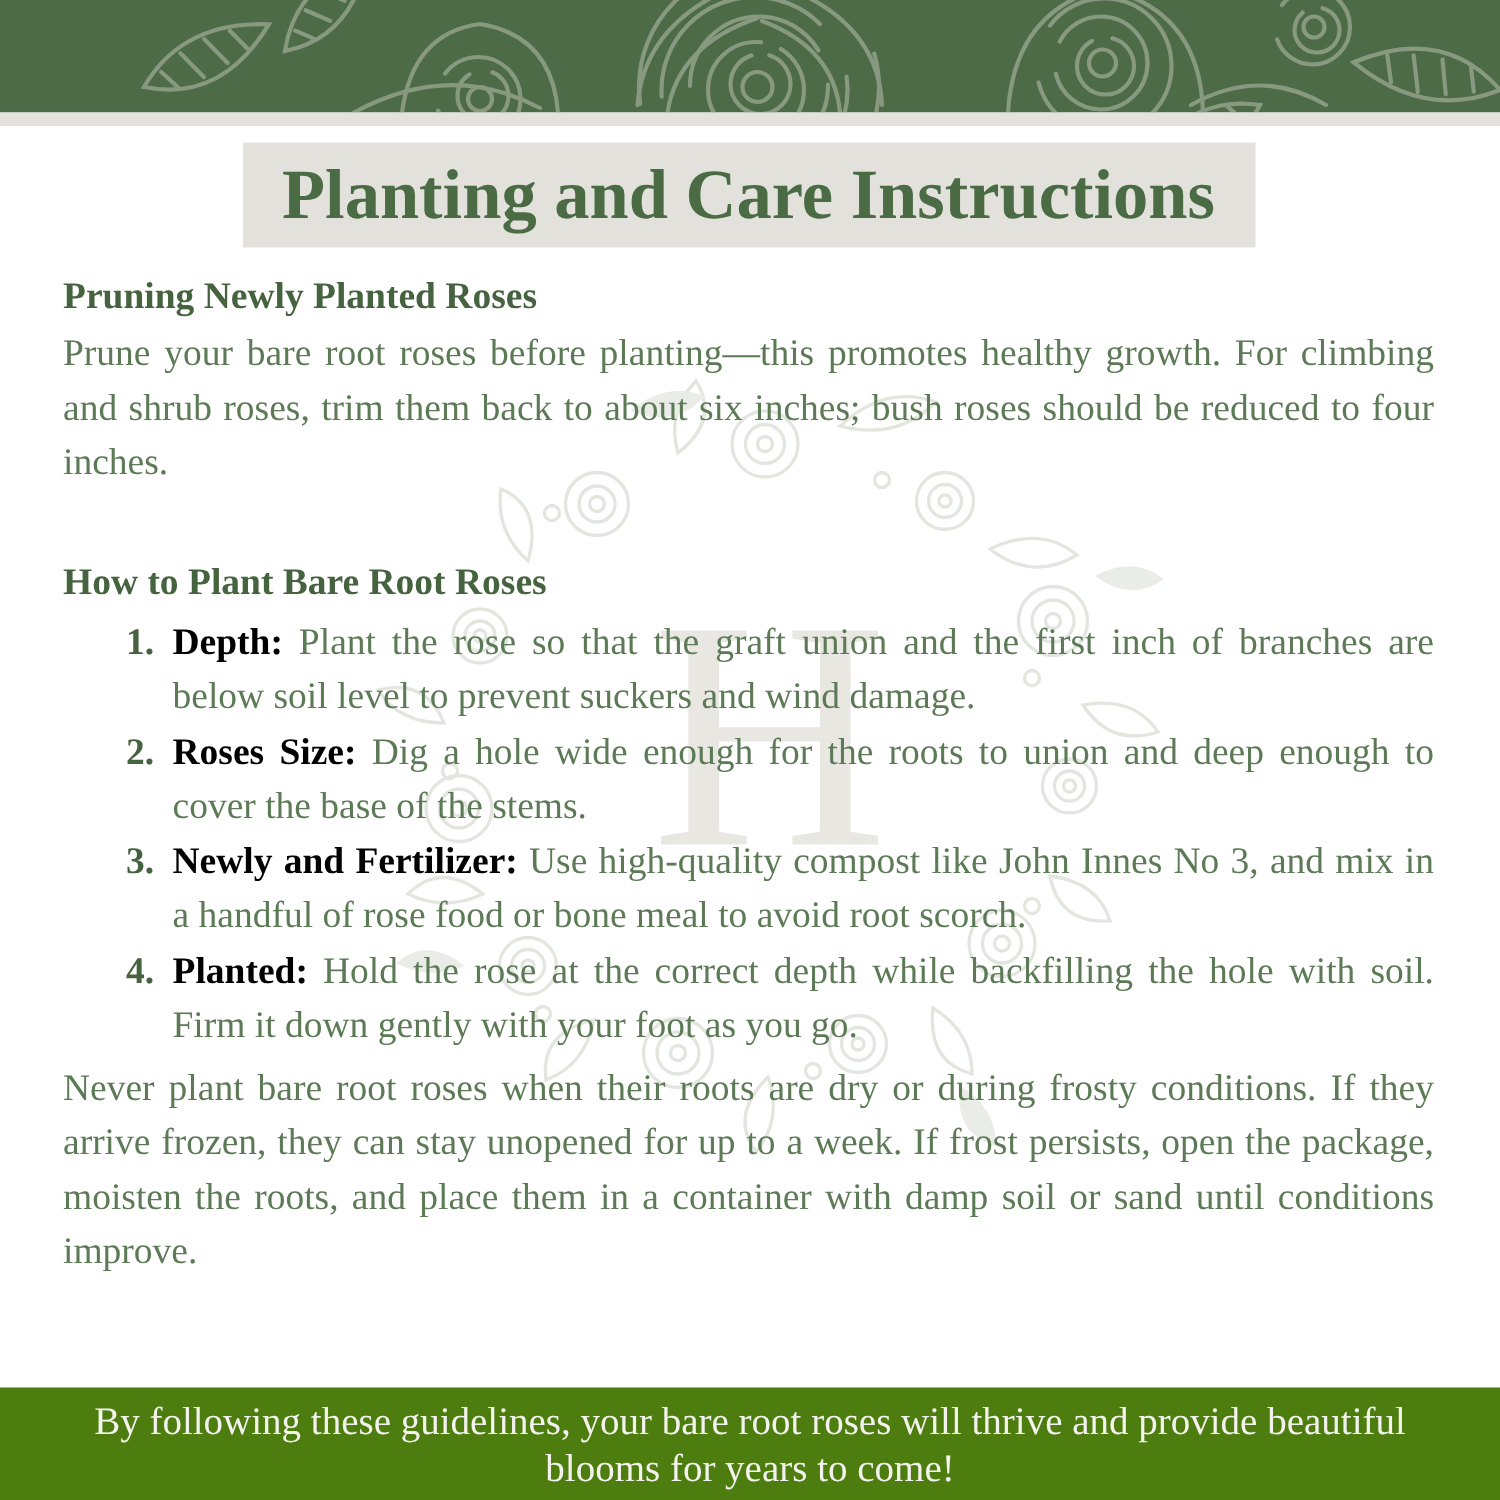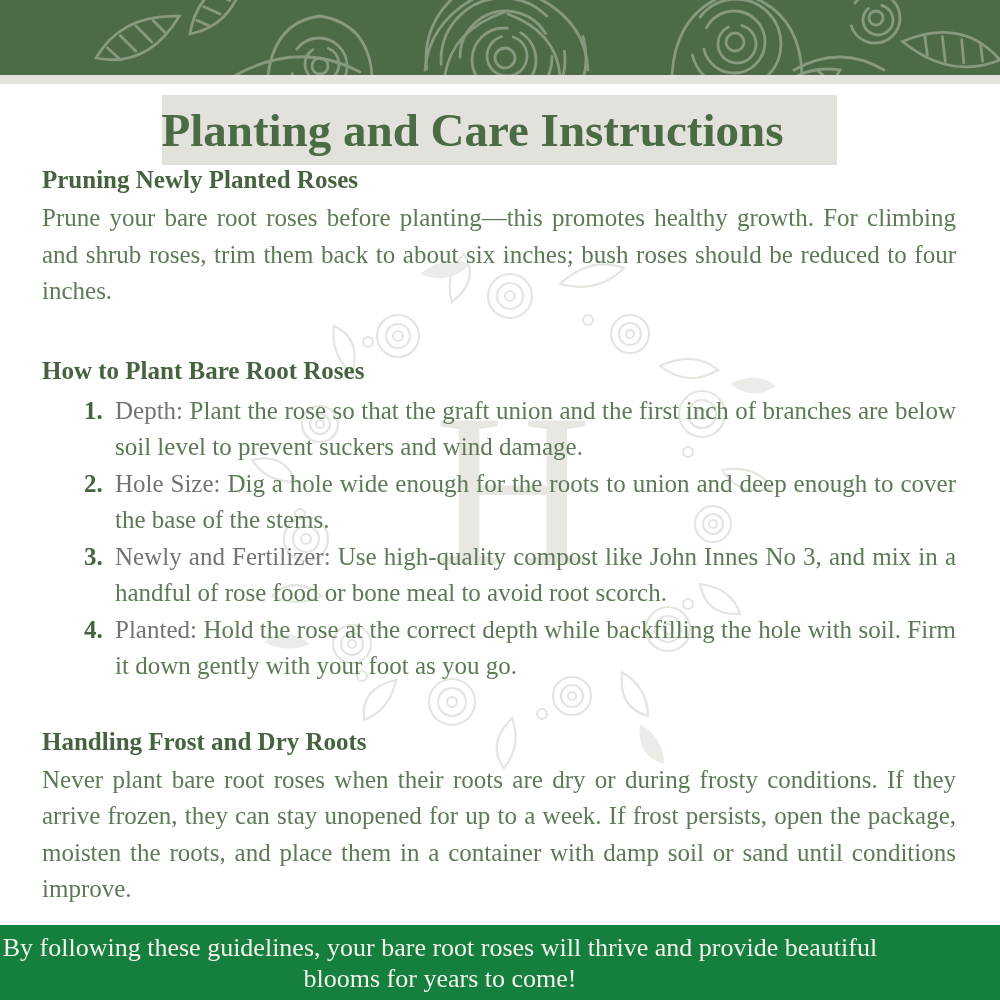--- a/index.html
+++ b/index.html
@@ -33,53 +33,53 @@
     font-size:218px;line-height:1;text-align:center;
     color:#e8e7e2;font-weight:400;z-index:0;
   }
   .content-inner{
     position:relative;z-index:1;
     padding:0 44px 0 42px;
   }
   .title-box{
     margin:11px auto 0 auto;width:675px;height:70px;
     background:#e3e1db;
-    display:flex;align-items:center;
+    display:flex;align-items:center;justify-content:center;
   }
   .title-box h1{
     margin:0;font-size:47px;font-weight:700;color:#4a6b44;
     letter-spacing:0px;white-space:nowrap;
   }
   .sec-heading{
     margin:0;font-size:25px;font-weight:700;color:#45633e;
     line-height:30px;
   }
-  .sec-heading.first{}
+  .sec-heading.first{margin-top:18px;}
   .sec-heading.second{margin-top:46px;}
   .sec-heading.third{margin-top:42px;}
   .body-text{
     margin:5px 0 0 0;font-size:25px;color:#5d7a56;
     line-height:36.5px;text-align:justify;
   }
   ol.steps{
     list-style:none;margin:7px 0 0 0;padding:0;
   }
   ol.steps li{
     position:relative;padding-left:73px;
     font-size:25px;color:#5d7a56;line-height:36.5px;text-align:justify;
   }
   ol.steps .num{
     position:absolute;left:42px;top:0;
     font-weight:700;color:#45633e;
   }
-  ol.steps .lbl{font-weight:400;color:#737373;}
+  ol.steps .lbl{font-weight:700;color:#000000;}
   
   .footer{
     position:absolute;bottom:0;left:0;width:1000px;height:75px;
-    background:#15803d;display:flex;align-items:center;justify-content:flex-start;
+    background:#4d7c0f;display:flex;align-items:center;justify-content:center;
   }
   .footer p{
     margin:0;max-width:880px;text-align:center;
     font-size:26px;line-height:31px;color:#f3f2ed;
   }
 </style>
 </head>
 <body>
 
 <div class="banner-top">
@@ -252,36 +252,35 @@
 
     <h2 class="sec-heading second">How to Plant Bare Root Roses</h2>
     <ol class="steps">
       <li>
         <span class="num">1.</span>
         <span class="lbl">Depth:</span>
         <span>Plant the rose so that the graft union and the first inch of branches are below soil level to prevent suckers and wind damage.</span>
       </li>
       <li>
         <span class="num">2.</span>
-        <span class="lbl">Hole Size:</span>
+        <span class="lbl">Roses Size:</span>
         <span>Dig a hole wide enough for the roots to union and deep enough to cover the base of the stems.</span>
       </li>
       <li>
         <span class="num">3.</span>
         <span class="lbl">Newly and Fertilizer:</span>
         <span>Use high-quality compost like John Innes No 3, and mix in a handful of rose food or bone meal to avoid root scorch.</span>
       </li>
       <li>
         <span class="num">4.</span>
         <span class="lbl">Planted:</span>
         <span>Hold the rose at the correct depth while backfilling the hole with soil. Firm it down gently with your foot as you go.</span>
       </li>
     </ol>
 
-    <h2 class="sec-heading third">Handling Frost and Dry Roots</h2>
     <p class="body-text">Never plant bare root roses when their roots are dry or during frosty conditions. If they arrive frozen, they can stay unopened for up to a week. If frost persists, open the package, moisten the roots, and place them in a container with damp soil or sand until conditions improve.</p>
 
   </div>
 </div>
 
 <div class="footer">
   <p>By following these guidelines, your bare root roses will thrive and provide beautiful blooms for years to come!</p>
 </div>
 
 </body></html>

